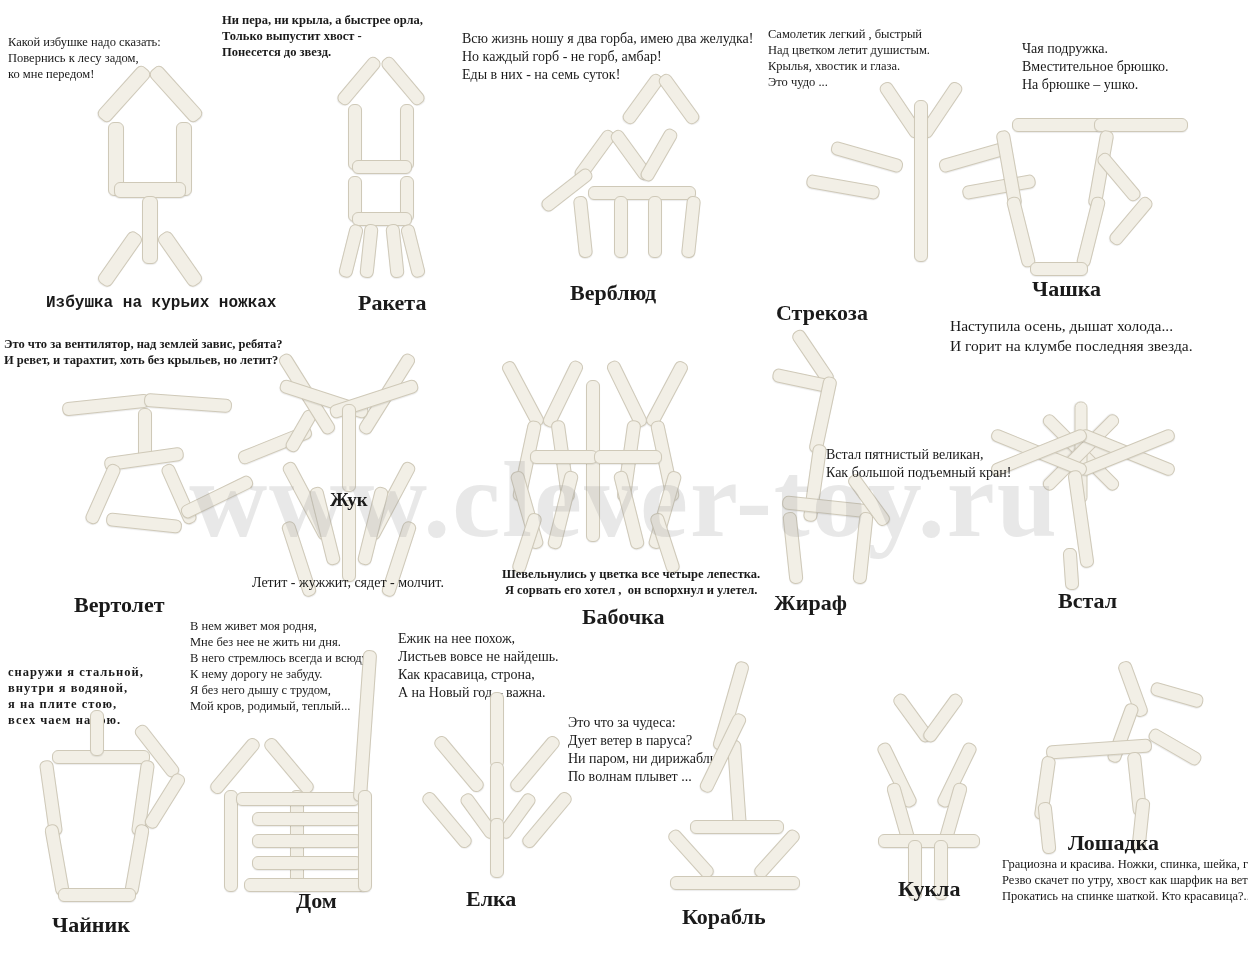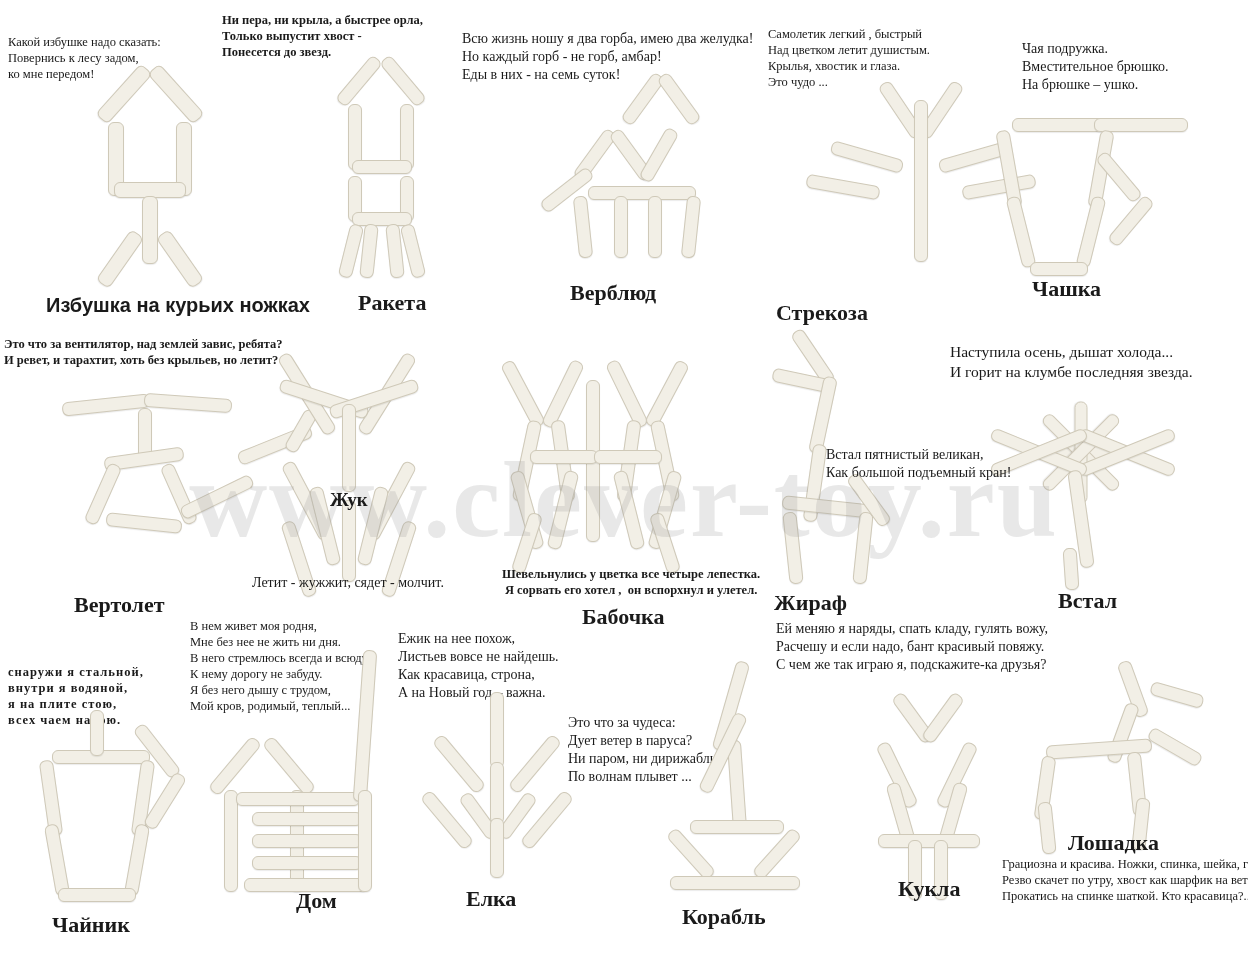--- a/index.html
+++ b/index.html
@@ -25,21 +25,21 @@
     position:absolute;
     background:#f2efe6;
     border:1px solid #cfc9b8;
     border-radius:6px;
     box-shadow:0 1px 1px rgba(0,0,0,0.08);
     transform-origin:center center;
   }
   
   .cap-lg{font-size:22px;font-family:"Liberation Serif",serif;}
   .cap-md{font-size:19px;font-family:"Liberation Serif",serif;margin-top:15px;}
-  .cap-sm{font-size:20px;font-family:Liberation Sans, sans-serif;}
+  .cap-sm{font-size:16px;font-family:Liberation Mono, monospace;}
   .txt-sm{font-size:12.5px;}
   .txt-md{font-size:14px;}
   .txt-lg{font-size:15.5px;}
   .txt-bold{font-weight:bold;}
   .mono-ish{font-family:"Liberation Serif",serif;}
 </style>
 </head>
 <body>
 
 <div class="sheet">
@@ -192,21 +192,21 @@
     <div class="stick" style="left:808px;top:444px;width:12px;height:76px;transform:rotate(8deg);"></div>
     <div class="stick" style="left:782px;top:500px;width:90px;height:12px;transform:rotate(6deg);"></div>
     <div class="stick" style="left:786px;top:512px;width:12px;height:70px;transform:rotate(-6deg);"></div>
     <div class="stick" style="left:856px;top:512px;width:12px;height:70px;transform:rotate(6deg);"></div>
     <div class="stick" style="left:862px;top:470px;width:12px;height:58px;transform:rotate(-36deg);"></div>
   </div>
   <div class="txt txt-md" style="left:826px;top:446px;z-index:6;">Встал пятнистый великан,
 Как большой подъемный кран!</div>
   <div class="cap cap-lg" style="left:774px;top:590px;">Жираф</div>
 
-  <div class="txt txt-lg" style="left:950px;top:316px;margin-top:26px;">Наступила осень, дышат холода...
+  <div class="txt txt-lg" style="left:950px;top:316px;">Наступила осень, дышат холода...
 И горит на клумбе последняя звезда.</div>
   <div class="fig">
     <div class="stick" style="left:1030px;top:446px;width:100px;height:11px;"></div>
     <div class="stick" style="left:1030px;top:446px;width:100px;height:11px;transform:rotate(45deg);"></div>
     <div class="stick" style="left:1030px;top:446px;width:100px;height:11px;transform:rotate(90deg);"></div>
     <div class="stick" style="left:1030px;top:446px;width:100px;height:11px;transform:rotate(135deg);"></div>
     <div class="stick" style="left:1076px;top:446px;width:100px;height:11px;transform:rotate(22deg);"></div>
     <div class="stick" style="left:1076px;top:446px;width:100px;height:11px;transform:rotate(-22deg);"></div>
     <div class="stick" style="left:988px;top:446px;width:100px;height:11px;transform:rotate(22deg);"></div>
     <div class="stick" style="left:988px;top:446px;width:100px;height:11px;transform:rotate(-22deg);"></div>
@@ -278,23 +278,20 @@
     <div class="stick" style="left:724px;top:660px;width:12px;height:90px;transform:rotate(16deg);"></div>
     <div class="stick" style="left:730px;top:740px;width:12px;height:90px;transform:rotate(-4deg);"></div>
     <div class="stick" style="left:716px;top:710px;width:12px;height:84px;transform:rotate(26deg);"></div>
     <div class="stick" style="left:684px;top:824px;width:12px;height:58px;transform:rotate(-42deg);"></div>
     <div class="stick" style="left:770px;top:824px;width:12px;height:58px;transform:rotate(42deg);"></div>
     <div class="stick" style="left:690px;top:820px;width:92px;height:12px;"></div>
     <div class="stick" style="left:670px;top:876px;width:128px;height:12px;"></div>
   </div>
   <div class="cap cap-lg" style="left:682px;top:904px;">Корабль</div>
 
-  <div class="txt txt-md" style="left:776px;top:620px;">Ей меняю я наряды, спать кладу, гулять вожу,
-Расчешу и если надо, бант красивый повяжу.
-С чем же так играю я, подскажите-ка друзья?</div>
   <div class="fig">
     <div class="stick" style="left:906px;top:690px;width:12px;height:54px;transform:rotate(-36deg);"></div>
     <div class="stick" style="left:936px;top:690px;width:12px;height:54px;transform:rotate(36deg);"></div>
     <div class="stick" style="left:890px;top:740px;width:12px;height:68px;transform:rotate(-26deg);"></div>
     <div class="stick" style="left:950px;top:740px;width:12px;height:68px;transform:rotate(26deg);"></div>
     <div class="stick" style="left:894px;top:782px;width:12px;height:62px;transform:rotate(-16deg);"></div>
     <div class="stick" style="left:946px;top:782px;width:12px;height:62px;transform:rotate(16deg);"></div>
     <div class="stick" style="left:878px;top:834px;width:100px;height:12px;"></div>
     <div class="stick" style="left:908px;top:840px;width:12px;height:58px;"></div>
     <div class="stick" style="left:934px;top:840px;width:12px;height:58px;"></div>

